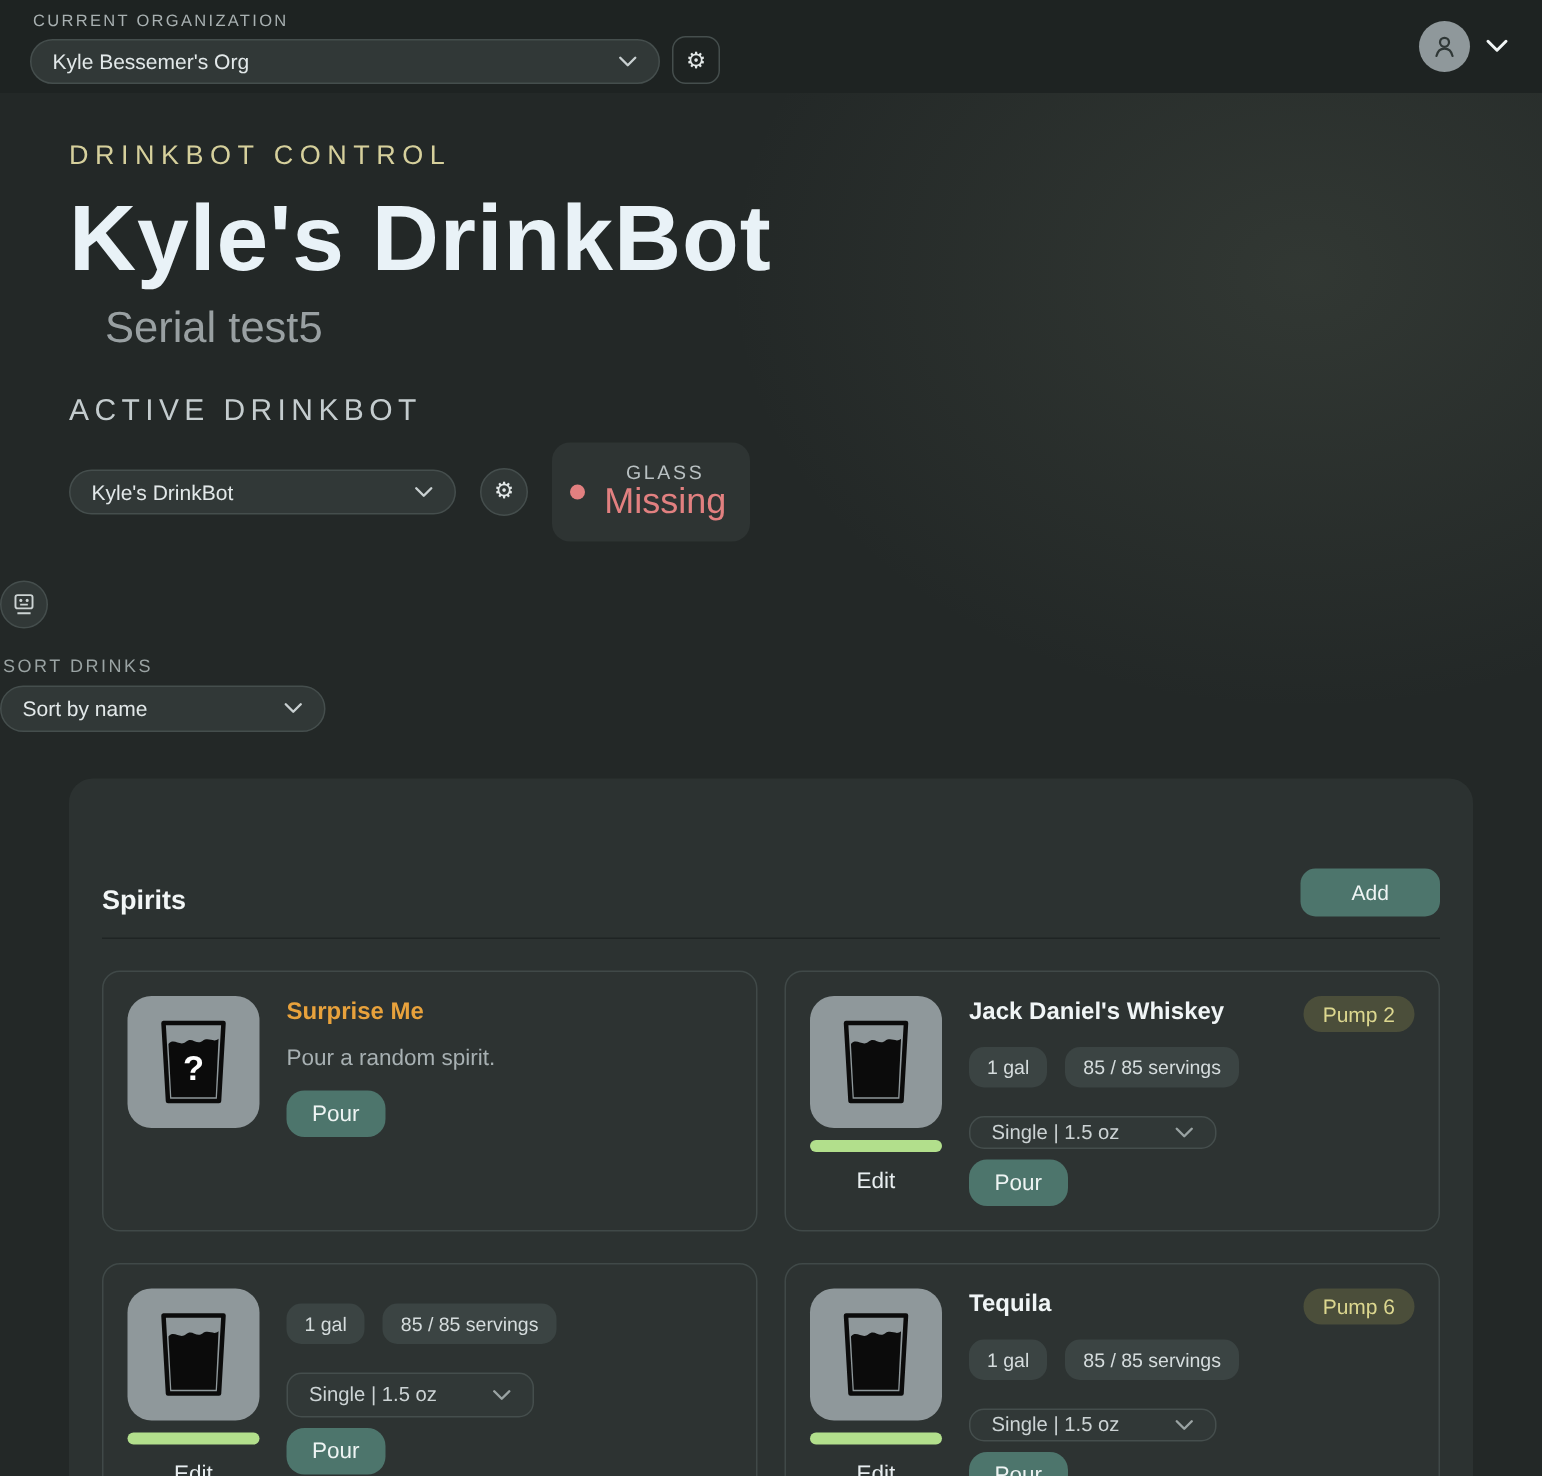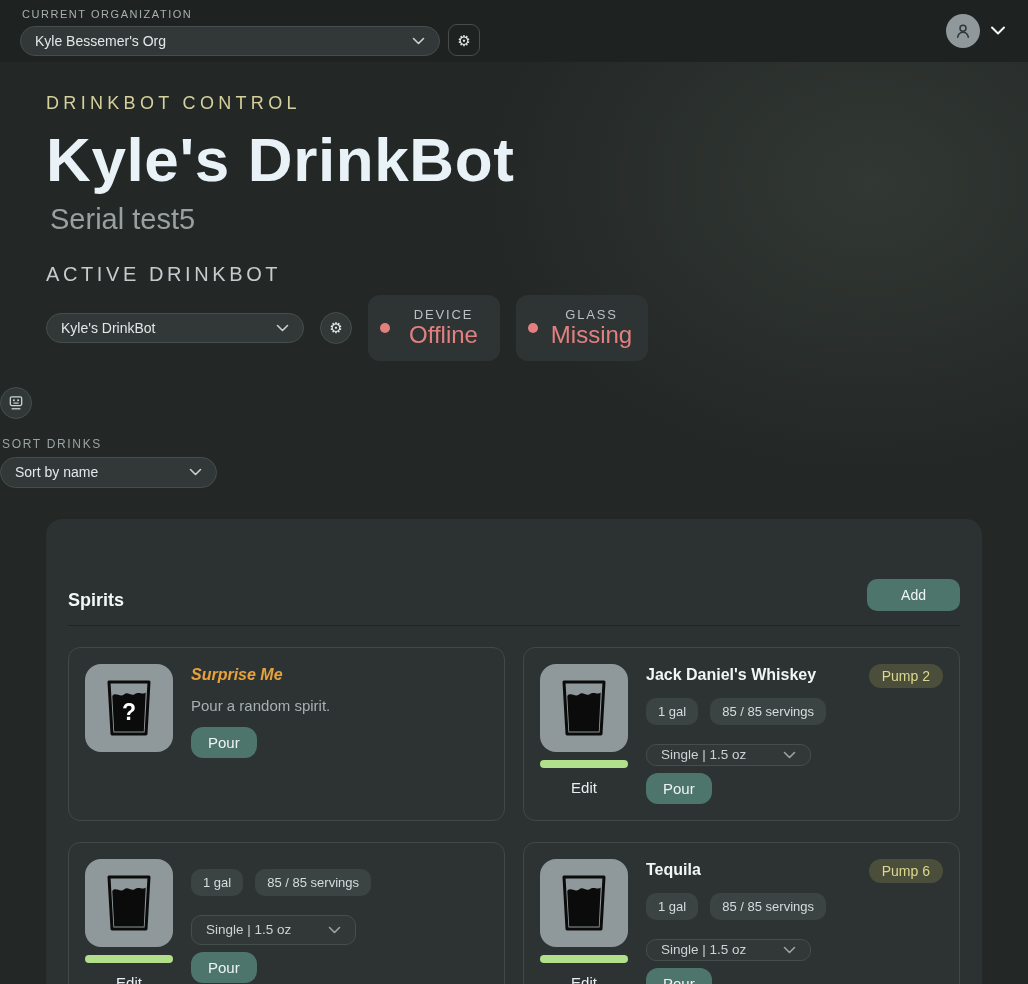--- a/index.html
+++ b/index.html
@@ -45,21 +45,21 @@
     display:flex;align-items:center;justify-content:center;cursor:pointer;
   }
   
   .hero{
     position:relative;height:922px;
     background:radial-gradient(620px 470px at 870px 120px, rgba(122,133,112,.17), rgba(0,0,0,0) 62%), var(--bg);
     padding-top:31px;
   }
   .eyebrow{font-size:18px;letter-spacing:.24em;color:var(--khaki);margin:0 0 13px 46px;}
   .big-title{font-size:62px;font-weight:600;letter-spacing:.01em;color:#e9f2f7;margin:0 0 9px 46px;line-height:1.08;}
-  .subtitle{font-size:29px;color:#99a0a2;margin:0 0 27px 50px;}
+  .subtitle{font-size:29px;color:#99a0a2;margin:0 0 27px 70px;}
   .active-label{font-size:20px;letter-spacing:.18em;color:#c4ccce;margin:0 0 9px 46px;}
   .active-row{display:flex;align-items:center;gap:16px;margin-left:46px;}
   .active-select{width:258px;height:30px;font-size:14px;}
   .status-card{
     width:132px;height:66px;border-radius:12px;background:#2e3433;
     display:flex;align-items:center;gap:9px;padding:0 12px;
   }
   .dot{width:10px;height:10px;border-radius:50%;background:var(--salmon);flex:none;}
   .status-col{display:flex;flex-direction:column;align-items:center;flex:1;}
   .status-label{font-size:13px;letter-spacing:.14em;color:var(--label);}
@@ -90,21 +90,21 @@
   .thumb-col{width:88px;flex:none;display:flex;flex-direction:column;align-items:center;}
   .thumb{
     width:88px;height:88px;border-radius:16px;background:var(--thumb);
     display:flex;align-items:center;justify-content:center;
   }
   .progress{width:88px;height:8px;border-radius:5px;background:var(--green);margin-top:8px;}
   .edit-btn{font-size:15px;color:#e8eef0;margin-top:11px;cursor:pointer;background:none;border:none;font-family:inherit;}
   .body-col{flex:1;display:flex;flex-direction:column;align-items:flex-start;}
   .name-row{display:flex;align-items:flex-start;justify-content:space-between;width:100%;}
   .drink-name{font-size:16px;font-weight:700;color:#f0f5f6;line-height:1.4;}
-  .drink-name.accent{color:var(--orange);font-style:italic;}
+  .drink-name.accent{color:var(--orange);}
   .pump-badge{
     background:var(--pumpbg);color:var(--pumptx);font-size:14px;
     border-radius:999px;padding:4px 13px;flex:none;margin-left:10px;
   }
   .desc{font-size:15px;color:#a7b0b2;margin-top:11px;}
   .chips{display:flex;gap:12px;margin-top:10px;}
   .chip{
     background:var(--chip);color:#d5dcdd;font-size:13px;border-radius:10px;
     padding:6px 12px;
   }
@@ -156,27 +156,20 @@
   <div class="active-row">
     <div class="select pill active-select">
       <span>Kyle's DrinkBot</span>
       <svg class="chev" width="13" height="8" viewBox="0 0 13 8">
           <path d="M1.5 1.5 L6.5 6.5 L11.5 1.5" fill="none" stroke="#c9d0d1" stroke-width="1.6" stroke-linecap="round" stroke-linejoin="round"></path>
         </svg>
     </div>
     <button class="icon-btn round">
       <span class="gear">⚙</span>
     </button>
-    <div class="status-card">
-      <span class="dot"></span>
-      <div class="status-col">
-        <div class="status-label">DEVICE</div>
-        <div class="status-value">Offline</div>
-      </div>
-    </div>
     <div class="status-card">
       <span class="dot"></span>
       <div class="status-col">
         <div class="status-label">GLASS</div>
         <div class="status-value">Missing</div>
       </div>
     </div>
   </div>
 
   <div class="sort-row">

